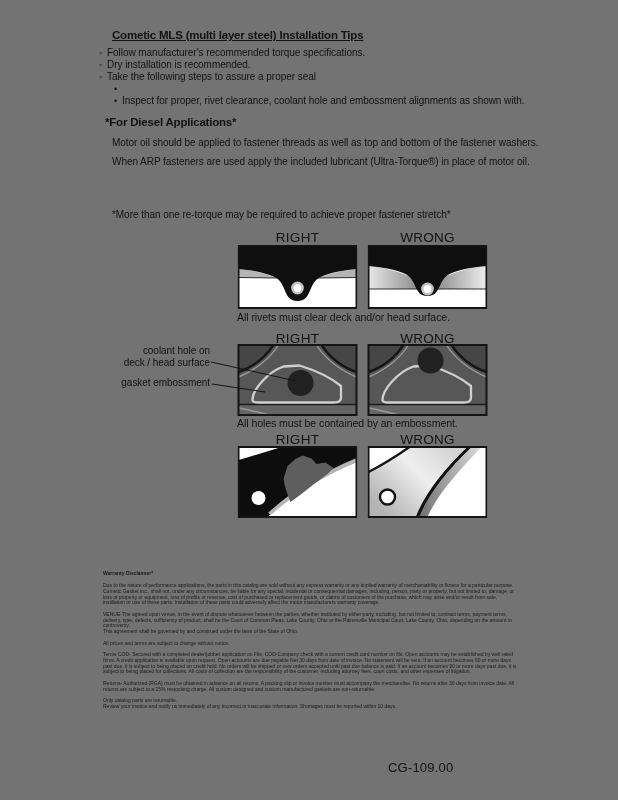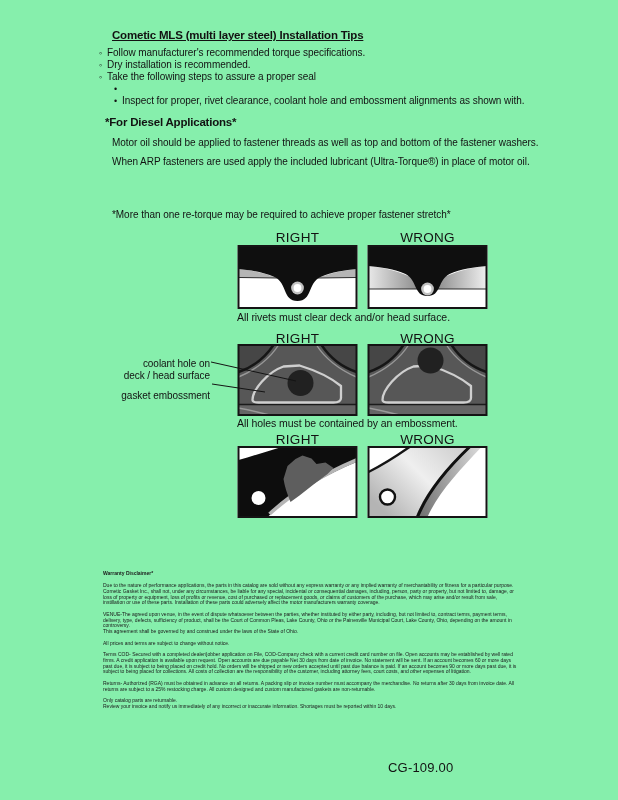--- a/index.html
+++ b/index.html
@@ -1,17 +1,17 @@
 <!DOCTYPE html>
 <html><head>
 <meta charset="utf-8">
 <style>
   html,body{margin:0;padding:0;background:#e8e8e8;}
   .page{
-    position:relative;width:618px;height:800px;background:#86efac;
+    position:relative;width:618px;height:800px;background:#737373;
     color:#121212;font-family:"Liberation Sans",sans-serif;overflow:hidden;
     margin:0 auto;
   }
   .title{
     position:absolute;left:112px;top:29px;font-size:11.5px;font-weight:bold;
     letter-spacing:-0.2px;text-decoration:underline;white-space:nowrap;
   }
   .bullets{position:absolute;left:99px;top:47px;font-size:10px;line-height:12px;letter-spacing:-0.05px;}
   .subbullets{position:absolute;left:114px;top:83px;font-size:10px;line-height:12px;letter-spacing:-0.05px;}
   .bullet-row{display:flex;white-space:nowrap;}
@@ -19,21 +19,21 @@
   .h2{position:absolute;left:105px;top:116px;font-size:11.5px;font-weight:bold;letter-spacing:-0.2px;white-space:nowrap;}
   .para{position:absolute;left:112px;width:436px;font-size:10px;line-height:19px;letter-spacing:-0.05px;}
   #p1{top:133px}
   #p2{top:164px}
   #p3{top:205px;white-space:nowrap;}
   .fig-label{position:absolute;width:121px;text-align:center;font-size:13.5px;letter-spacing:0.3px;}
   .fig-box{position:absolute;width:121px;}
   .fig-box svg{display:block;}
   .fig-caption{position:absolute;left:237px;font-size:10.5px;line-height:11.5px;letter-spacing:-0.05px;}
   .preline{white-space:pre-line;}
-  .side-label{position:absolute;left:90px;width:120px;text-align:right;font-size:10px;line-height:11.5px;letter-spacing:-0.05px;margin-top:13px;}
+  .side-label{position:absolute;left:90px;width:120px;text-align:right;font-size:10px;line-height:11.5px;letter-spacing:-0.05px;}
   .leader-svg{position:absolute;left:205px;top:355px;}
   .fineprint{position:absolute;left:103px;top:571px;width:414px;font-size:5px;line-height:5.85px;color:#1a1a1a;}
   .fineprint p{margin:0 0 5.5px 0;}
   .fineprint p.fp-head{font-weight:bold;margin-bottom:6px;}
   .footer-code{position:absolute;left:388px;top:760px;font-size:13px;letter-spacing:0.2px;}
 </style>
 </head>
 <body>
 
 <div class="page">

